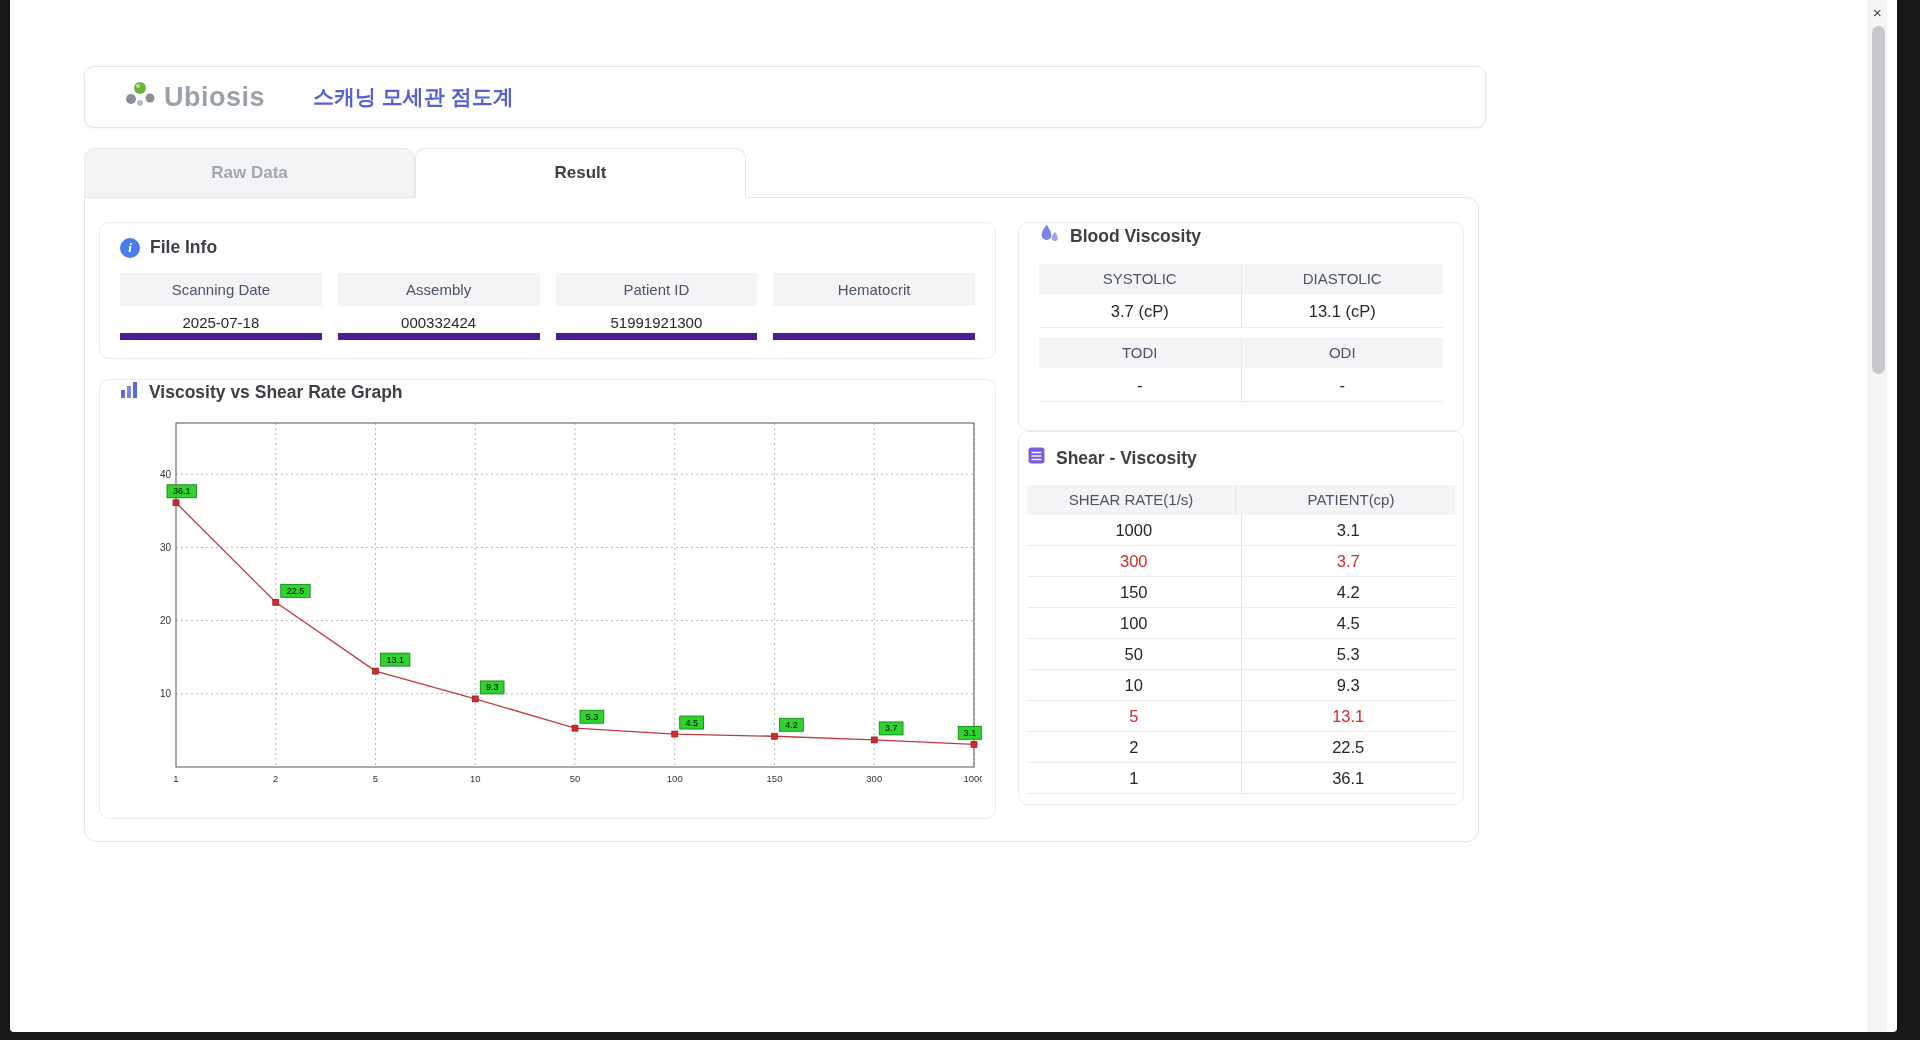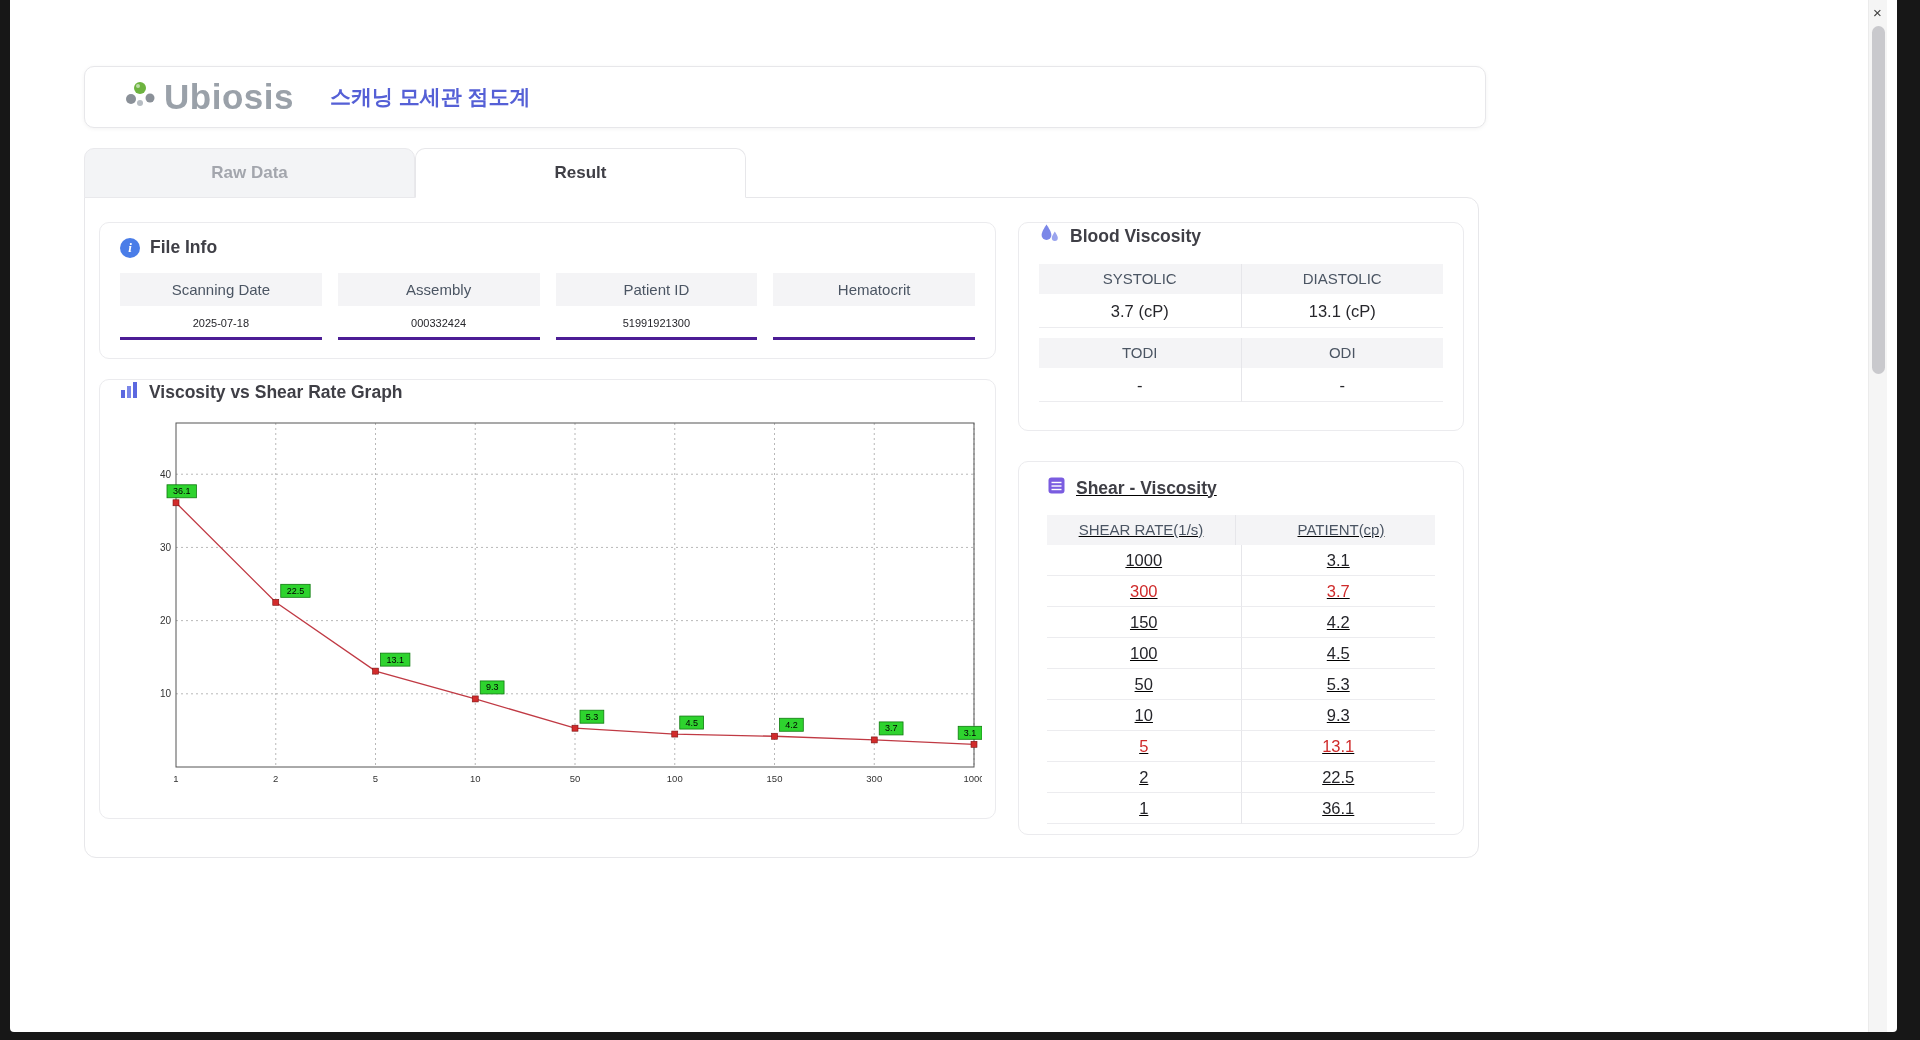--- a/index.html
+++ b/index.html
@@ -33,22 +33,22 @@
   .content { position:absolute; left:74px; top:66px; width:1402px; }
 
   
   .header-card {
     height:62px; border:1px solid #e7e7ea; border-radius:10px;
     box-shadow:0 1px 4px rgba(0,0,0,.05);
     display:flex; align-items:center; padding-left:38px; background:#fff;
     margin-bottom:20px;
   }
   .logo { display:flex; align-items:center; gap:5px; }
-  .logo-text { font-size:35px; font-weight:700; color:#9aa1a9; letter-spacing:.5px; }
-  .app-title { margin-left:36px; font-size:21px; font-weight:700; color:#5560d6; }
+  .logo-text { font-size:27px; font-weight:700; color:#9aa1a9; letter-spacing:.5px; }
+  .app-title { margin-left:48px; font-size:21px; font-weight:700; color:#5560d6; }
 
   
   .tabs { display:flex; position:relative; z-index:2; margin-bottom:-1px; }
   .tab {
     width:331px; height:50px; display:flex; align-items:center; justify-content:center;
     font-size:17px; font-weight:700; border-radius:10px 10px 0 0; cursor:pointer;
   }
   .tab-active { background:#fff; border:1px solid #e7e7ea; border-bottom:1px solid #fff; color:#3f3f46; }
   .tab-inactive { background:#f3f4f6; border:1px solid #e9e9ec; color:#a3a6ad; }
 
@@ -67,40 +67,40 @@
     font-size:17.5px; font-weight:700; color:#3f3f46;
   }
 
   
   .file-info { padding:14px 20px 18px; }
   .file-info .card-title { margin-bottom:15px; }
   .fields { display:flex; gap:16px; }
   .field { flex:1; }
   .f-label { height:33px; line-height:33px; background:#f4f4f6; text-align:center;
              font-size:15px; color:#4b5563; }
-  .f-value { height:34px; line-height:34px; text-align:center; font-size:11px;
-             color:#26262b; border-bottom:3px solid #4c1d95; }
+  .f-value { height:34px; line-height:34px; text-align:center; font-size:15px;
+             color:#26262b; border-bottom:7px solid #4c1d95; }
 
   
   .graph-card { margin-top:20px; padding:0 20px 18px; }
   .chart-wrap { margin:10px 0 0 26px; }
 
   
   .bv-card { padding:0 20px 18px; }
   .bv-card .card-title { margin-bottom:15px; }
   .bv-group { margin-bottom:10px; }
   .bv-head { display:flex; background:#f4f4f6; }
   .bv-head .cell { flex:1; height:30px; line-height:30px; text-align:center; font-size:15px; color:#4b5563; }
   .bv-val { display:flex; }
   .bv-val .cell { flex:1; height:34px; line-height:34px; text-align:center; font-size:16.5px;
                   color:#26262b; border-bottom:1px solid #ececef; }
   .cell.div-r { border-right:1px solid #e6e6ea; }
 
   
-  .shear-card { margin-top:30px; padding:14px 28px 10px;text-decoration:underline; }
+  .shear-card { padding:14px 8px 10px; }
   .shear-card .card-title { margin-bottom:15px; }
   .sh-head { display:flex; background:#f4f4f6;gap:11px; }
   .sh-head .cell { flex:1; height:30px; line-height:30px; text-align:center; font-size:15px; color:#4b5563; }
   .sh-row { display:flex; }
   .sh-row .cell { flex:1; height:31px; line-height:31px; text-align:center; font-size:16.5px;
                   color:#26262b; border-bottom:1px solid #ececef; }
   .sh-row.red-row .cell { color:#cf2b2b; }
 
   .icon-badge {
     width:20px; height:20px; border-radius:50%; background:#4a7de8; color:#fff;

